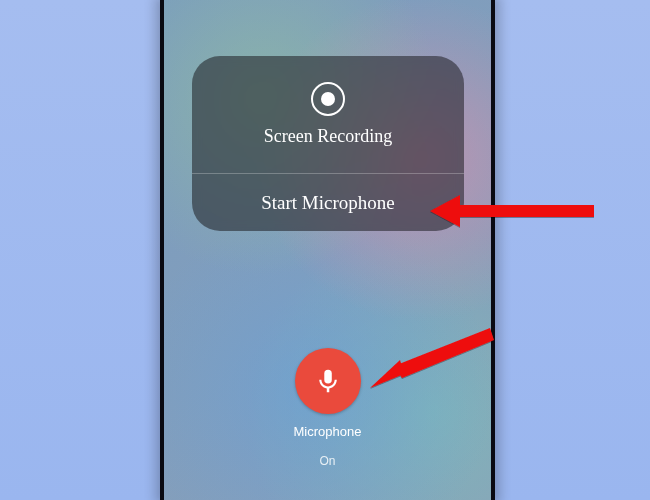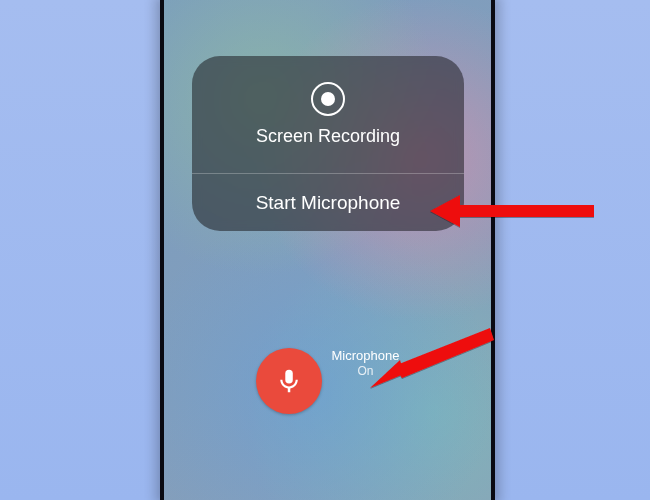--- a/index.html
+++ b/index.html
@@ -32,20 +32,21 @@
       position: absolute;
       left: 28px;
       top: 60px;
       width: 272px;
       height: 175px;
       border-radius: 28px;
       background: rgba(30,30,35,0.55);
       backdrop-filter: blur(4px);
       color: #fff;
       overflow: hidden;
+      font-family: Liberation Serif, serif;
     }
     .card-top {
       height: 117px;
       display: flex;
       flex-direction: column;
       align-items: center;
       justify-content: center;
       gap: 10px;
     }
     .record-icon-ring {
@@ -63,32 +64,32 @@
       height: 57px;
       display: flex; align-items: center; justify-content: center;
       font-size: 19px; font-weight: 400;
     }
     
     .mic-wrap {
       position: absolute;
       left: 50%;
       transform: translateX(-50%);
       top: 352px;
-      display: flex; flex-direction: row; align-items: flex-start; gap: 10px;
+      display: flex; flex-direction: column; align-items: flex-end; gap: 10px;
     }
     .mic-btn {
       width: 66px; height: 66px; border-radius: 50%;
       background: #ea4a3c;
       display: flex; align-items: center; justify-content: center;
       box-shadow: 0 1px 3px rgba(0,0,0,.25);
       border: none; cursor: pointer;
     }
     .mic-svg { width: 30px; height: 30px; fill: #fff; }
     .mic-label { color: #fff; font-size: 13px; text-align: center; }
-    .mic-status { color: rgba(255,255,255,0.82); font-size: 12px; text-align: center; margin-top: 1px; }
+    .mic-status { color: rgba(255,255,255,0.82); font-size: 12px; text-align: center; margin-top: 15px; }
     
     .arrow {
       position: absolute; pointer-events: none;
     }
     .arrow svg { display:block; }
   </style>
 </head>
 <body>
 
 <div class="phone-frame">

